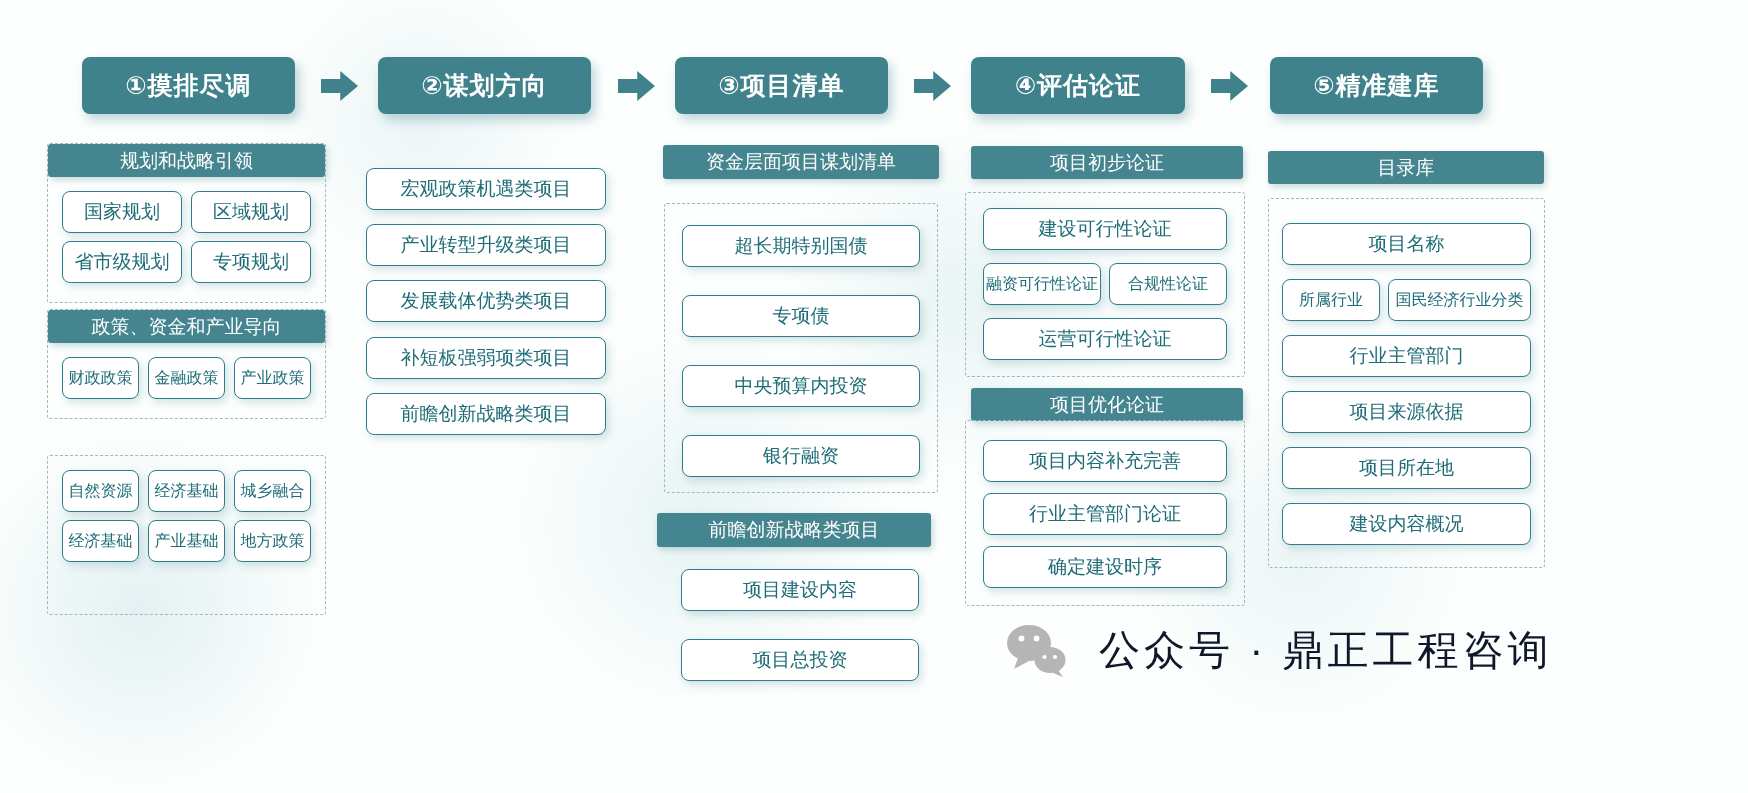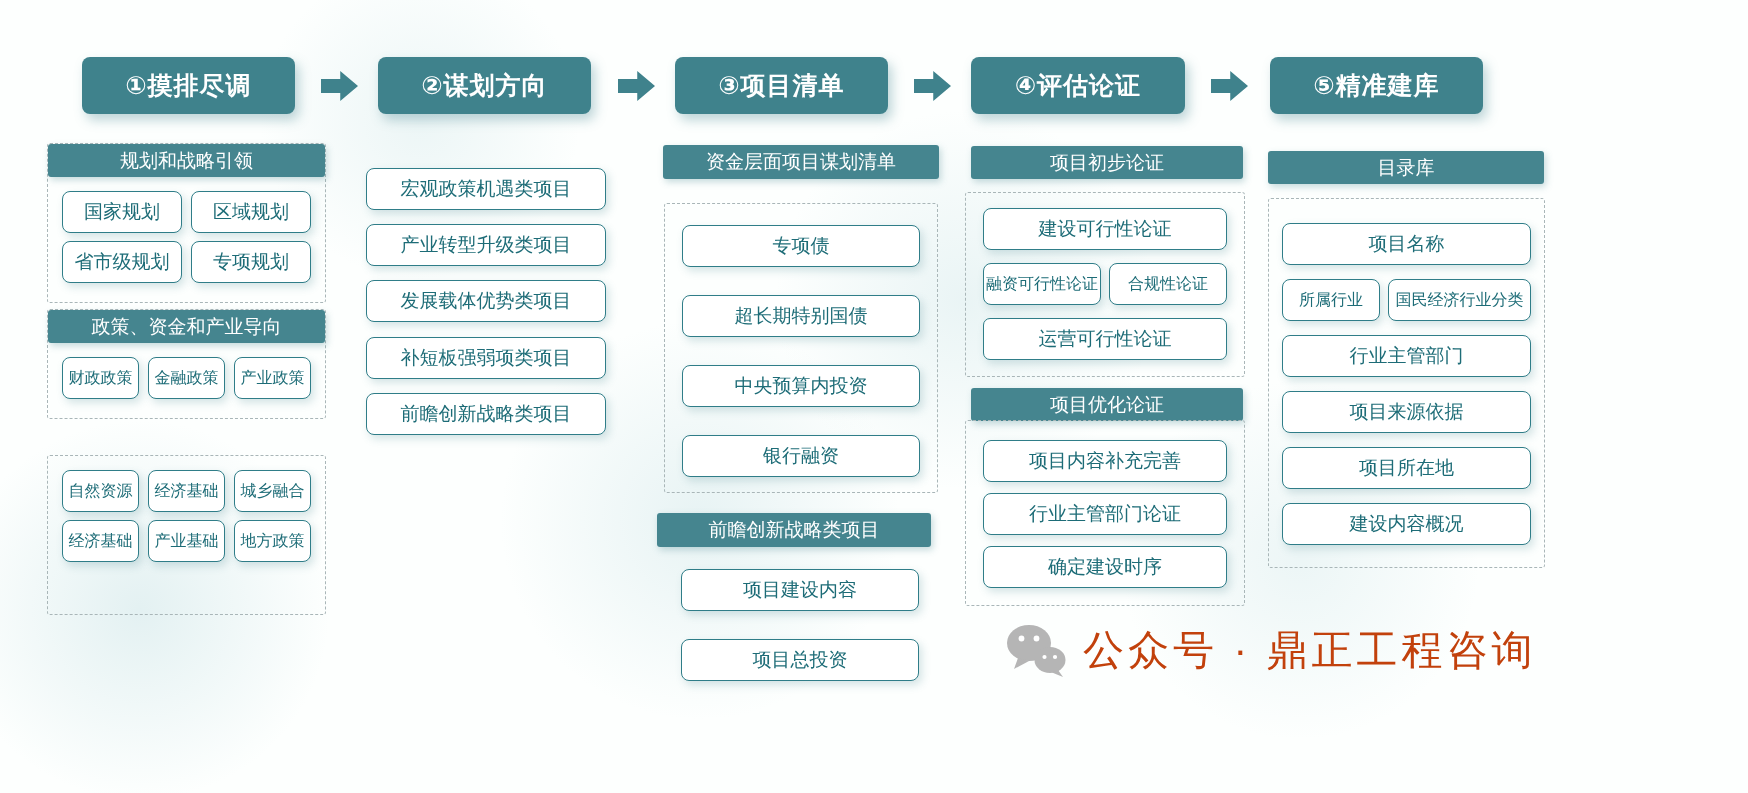--- a/index.html
+++ b/index.html
@@ -44,21 +44,21 @@
   }
   .h42{height:42px;}
   .stack{display:flex;flex-direction:column;}
   .row{display:flex;gap:8px;}
   .row .wbox{flex:1;font-size:16px;}
   .small{font-size:16px !important;}
   .grpbar{height:33px;width:100%;}
   .watermark{
     display:flex;align-items:center;gap:16px;color:#b5b5b5;
   }
-  .watermark .wm-text{font-size:41px;letter-spacing:4px;color:#c2410c;}
+  .watermark .wm-text{font-size:41px;letter-spacing:4px;color:#0f172a;margin-left:16px;}
 </style>
 </head>
 <body>
 
 <div class="abs step" style="left:82px;top:57px;width:213px;">①摸排尽调</div>
 <div class="abs step" style="left:378px;top:57px;width:213px;">②谋划方向</div>
 <div class="abs step" style="left:675px;top:57px;width:213px;">③项目清单</div>
 <div class="abs step" style="left:971px;top:57px;width:214px;">④评估论证</div>
 <div class="abs step" style="left:1270px;top:57px;width:213px;">⑤精准建库</div>
 
@@ -98,37 +98,37 @@
 </div>
 
 <div class="abs wbox h42" style="left:366px;top:168px;width:240px;">宏观政策机遇类项目</div>
 <div class="abs wbox h42" style="left:366px;top:224px;width:240px;">产业转型升级类项目</div>
 <div class="abs wbox h42" style="left:366px;top:280px;width:240px;">发展载体优势类项目</div>
 <div class="abs wbox h42" style="left:366px;top:337px;width:240px;">补短板强弱项类项目</div>
 <div class="abs wbox h42" style="left:366px;top:393px;width:240px;">前瞻创新战略类项目</div>
 
 <div class="abs tbar" style="left:663px;top:145px;width:276px;height:34px;">资金层面项目谋划清单</div>
 <div class="abs dashed stack" style="left:664px;top:203px;width:274px;height:290px;padding:21px 17px;gap:28px;">
+  <div class="wbox h42" style="flex:none;">超长期特别国债</div>
   <div class="wbox h42" style="flex:none;">专项债</div>
-  <div class="wbox h42" style="flex:none;">超长期特别国债</div>
   <div class="wbox h42" style="flex:none;">中央预算内投资</div>
   <div class="wbox h42" style="flex:none;">银行融资</div>
 </div>
 <div class="abs tbar" style="left:657px;top:513px;width:274px;height:34px;">前瞻创新战略类项目</div>
 <div class="abs wbox h42" style="left:681px;top:569px;width:238px;">项目建设内容</div>
 <div class="abs wbox h42" style="left:681px;top:639px;width:238px;">项目总投资</div>
 
 <div class="abs tbar" style="left:971px;top:146px;width:272px;height:33px;">项目初步论证</div>
 <div class="abs dashed stack" style="left:965px;top:192px;width:280px;height:185px;padding:15px 17px;gap:13px;">
   <div class="wbox h42" style="flex:none;">建设可行性论证</div>
   <div class="row" style="flex:none;height:42px;">
     <div class="wbox">融资可行性论证</div>
     <div class="wbox">合规性论证</div>
   </div>
-  <div class="wbox h42" style="flex:none;border-radius:7px;">运营可行性论证</div>
+  <div class="wbox h42" style="flex:none;">运营可行性论证</div>
 </div>
 <div class="abs tbar" style="left:971px;top:388px;width:272px;height:33px;">项目优化论证</div>
 <div class="abs dashed stack" style="left:965px;top:420px;width:280px;height:186px;padding:19px 17px;gap:11px;">
   <div class="wbox h42" style="flex:none;">项目内容补充完善</div>
   <div class="wbox h42" style="flex:none;">行业主管部门论证</div>
   <div class="wbox h42" style="flex:none;">确定建设时序</div>
 </div>
 
 <div class="abs tbar" style="left:1268px;top:151px;width:276px;height:33px;">目录库</div>
 <div class="abs dashed stack" style="left:1268px;top:198px;width:277px;height:370px;padding:24px 13px;gap:14px;">

